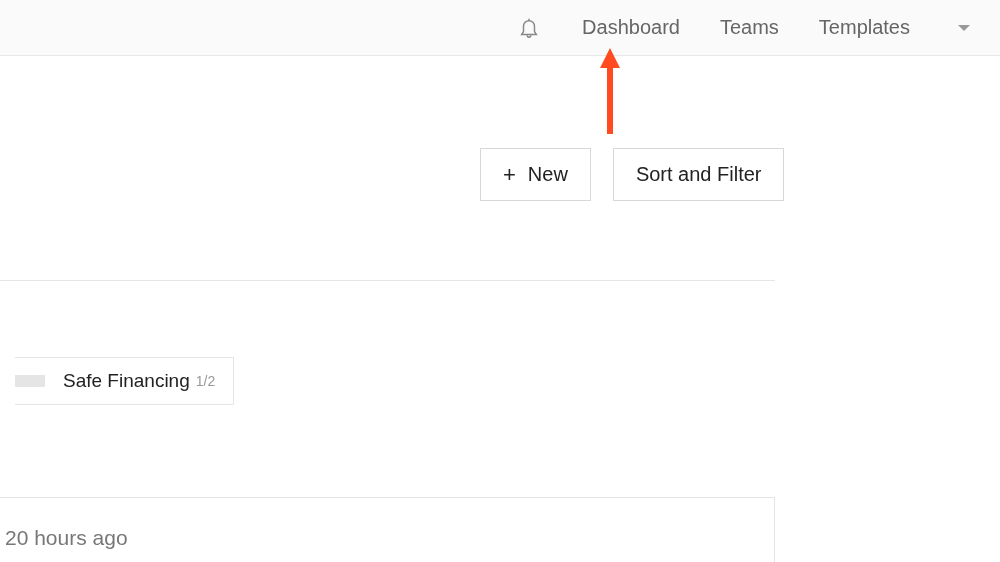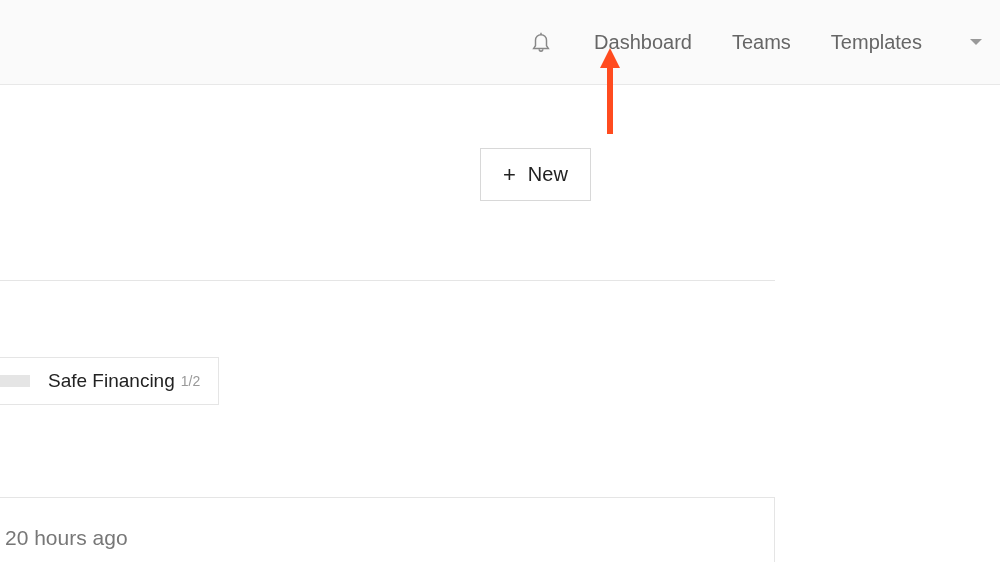--- a/index.html
+++ b/index.html
@@ -9,27 +9,27 @@
     }
     body {
       font-family: -apple-system, BlinkMacSystemFont, "Segoe UI", Helvetica, Arial, sans-serif;
       width: 1000px;
       height: 562px;
       background: #ffffff;
       overflow: hidden;
       position: relative;
     }
     .header {
-      height: 85px;
+      height: 56px;
       background: #fafafa;
       border-bottom: 1px solid #e8e8e8;
       display: flex;
       align-items: center;
       justify-content: flex-end;
-      padding-right: 18px;
+      padding-right: 30px;
     }
     .nav-item {
       color: #666666;
       font-size: 20px;
       margin-left: 40px;
       cursor: pointer;
       display: flex;
       align-items: center;
     }
     .bell-icon-wrap {
@@ -80,21 +80,21 @@
       position: absolute;
       top: 280px;
       left: 0;
       width: 775px;
       height: 1px;
       background: #e5e5e5;
     }
     .card-tag {
       position: absolute;
       top: 357px;
-      left: 0;
+      left: 15px;
       border: 1px solid #e5e5e5;
       border-left: none;
       padding: 12px 18px 12px 0;
       display: flex;
       align-items: center;
       background: #ffffff;
     }
     .tag-bar {
       width: 30px;
       height: 12px;
@@ -160,20 +160,23 @@
 
 <svg class="arrow-annotation" viewBox="0 0 20 86">
   <polygon points="10,0 20,20 13,20 13,86 7,86 7,20 0,20" fill="#ff4b1f"></polygon>
 </svg>
 
 <div class="actions-row">
   <button class="btn">
     <span class="plus-icon">+</span>
     <span>New</span>
   </button>
+  <button class="btn">
+    <span>Sort and Filter</span>
+  </button>
 </div>
 
 <div class="divider-line"></div>
 
 <div class="card-tag">
   <div class="tag-bar"></div>
   <span class="tag-text">Safe Financing</span>
   <span class="tag-count">1/2</span>
 </div>
 

